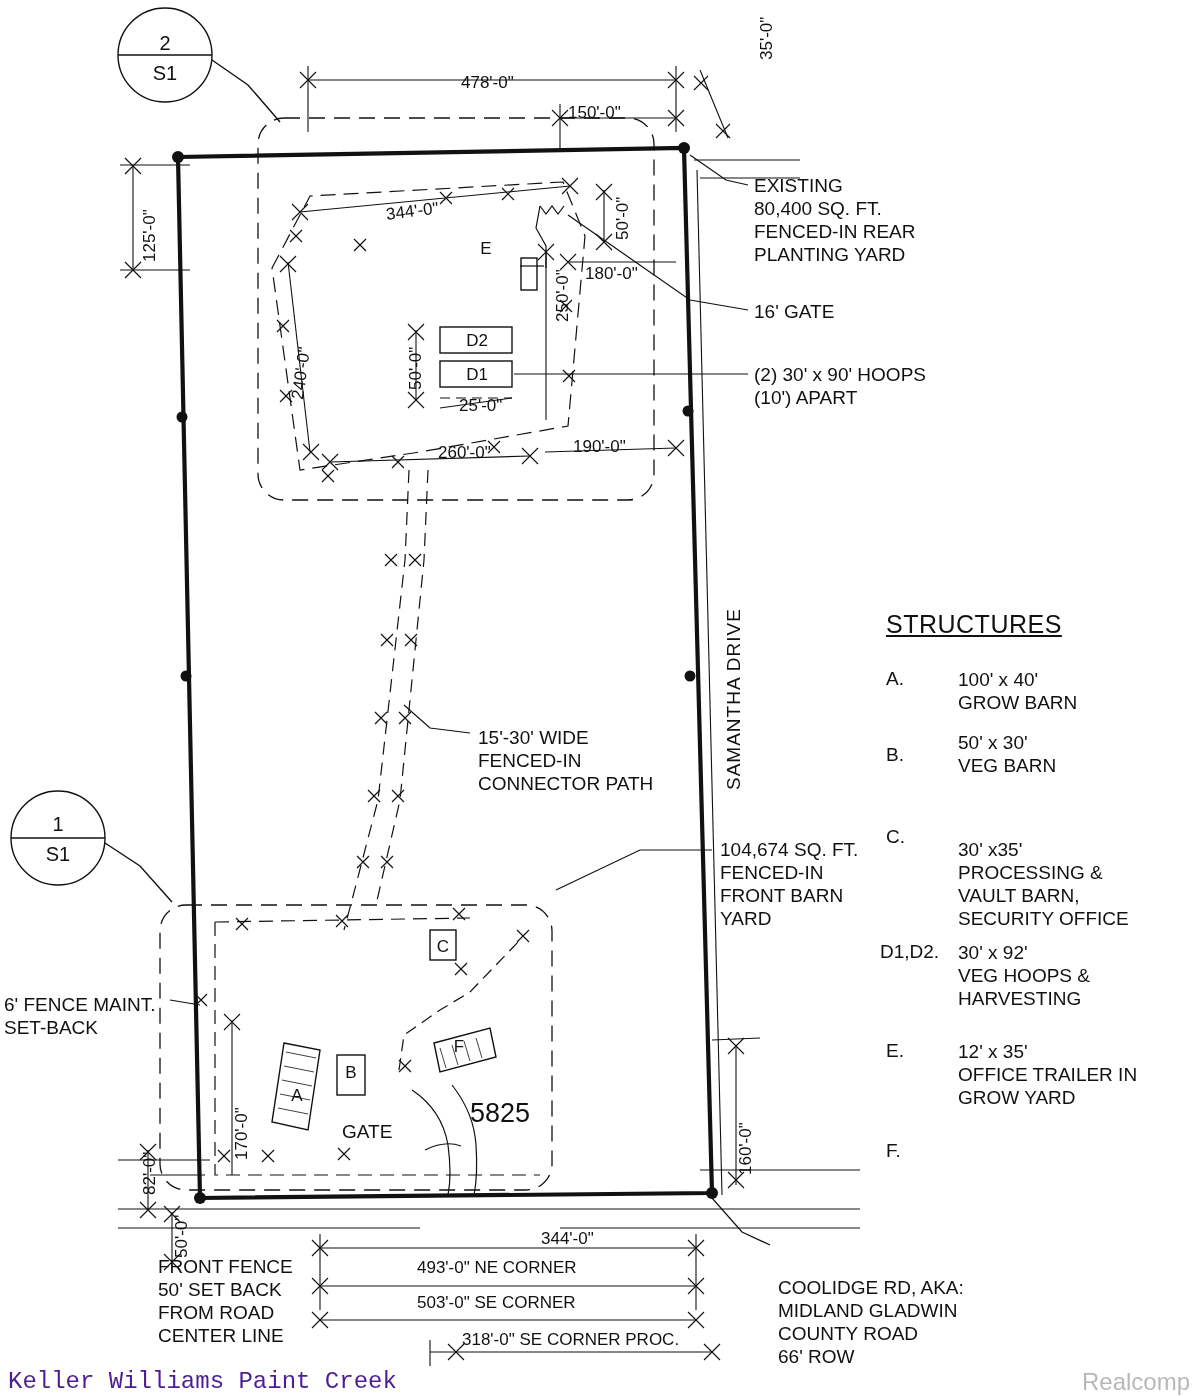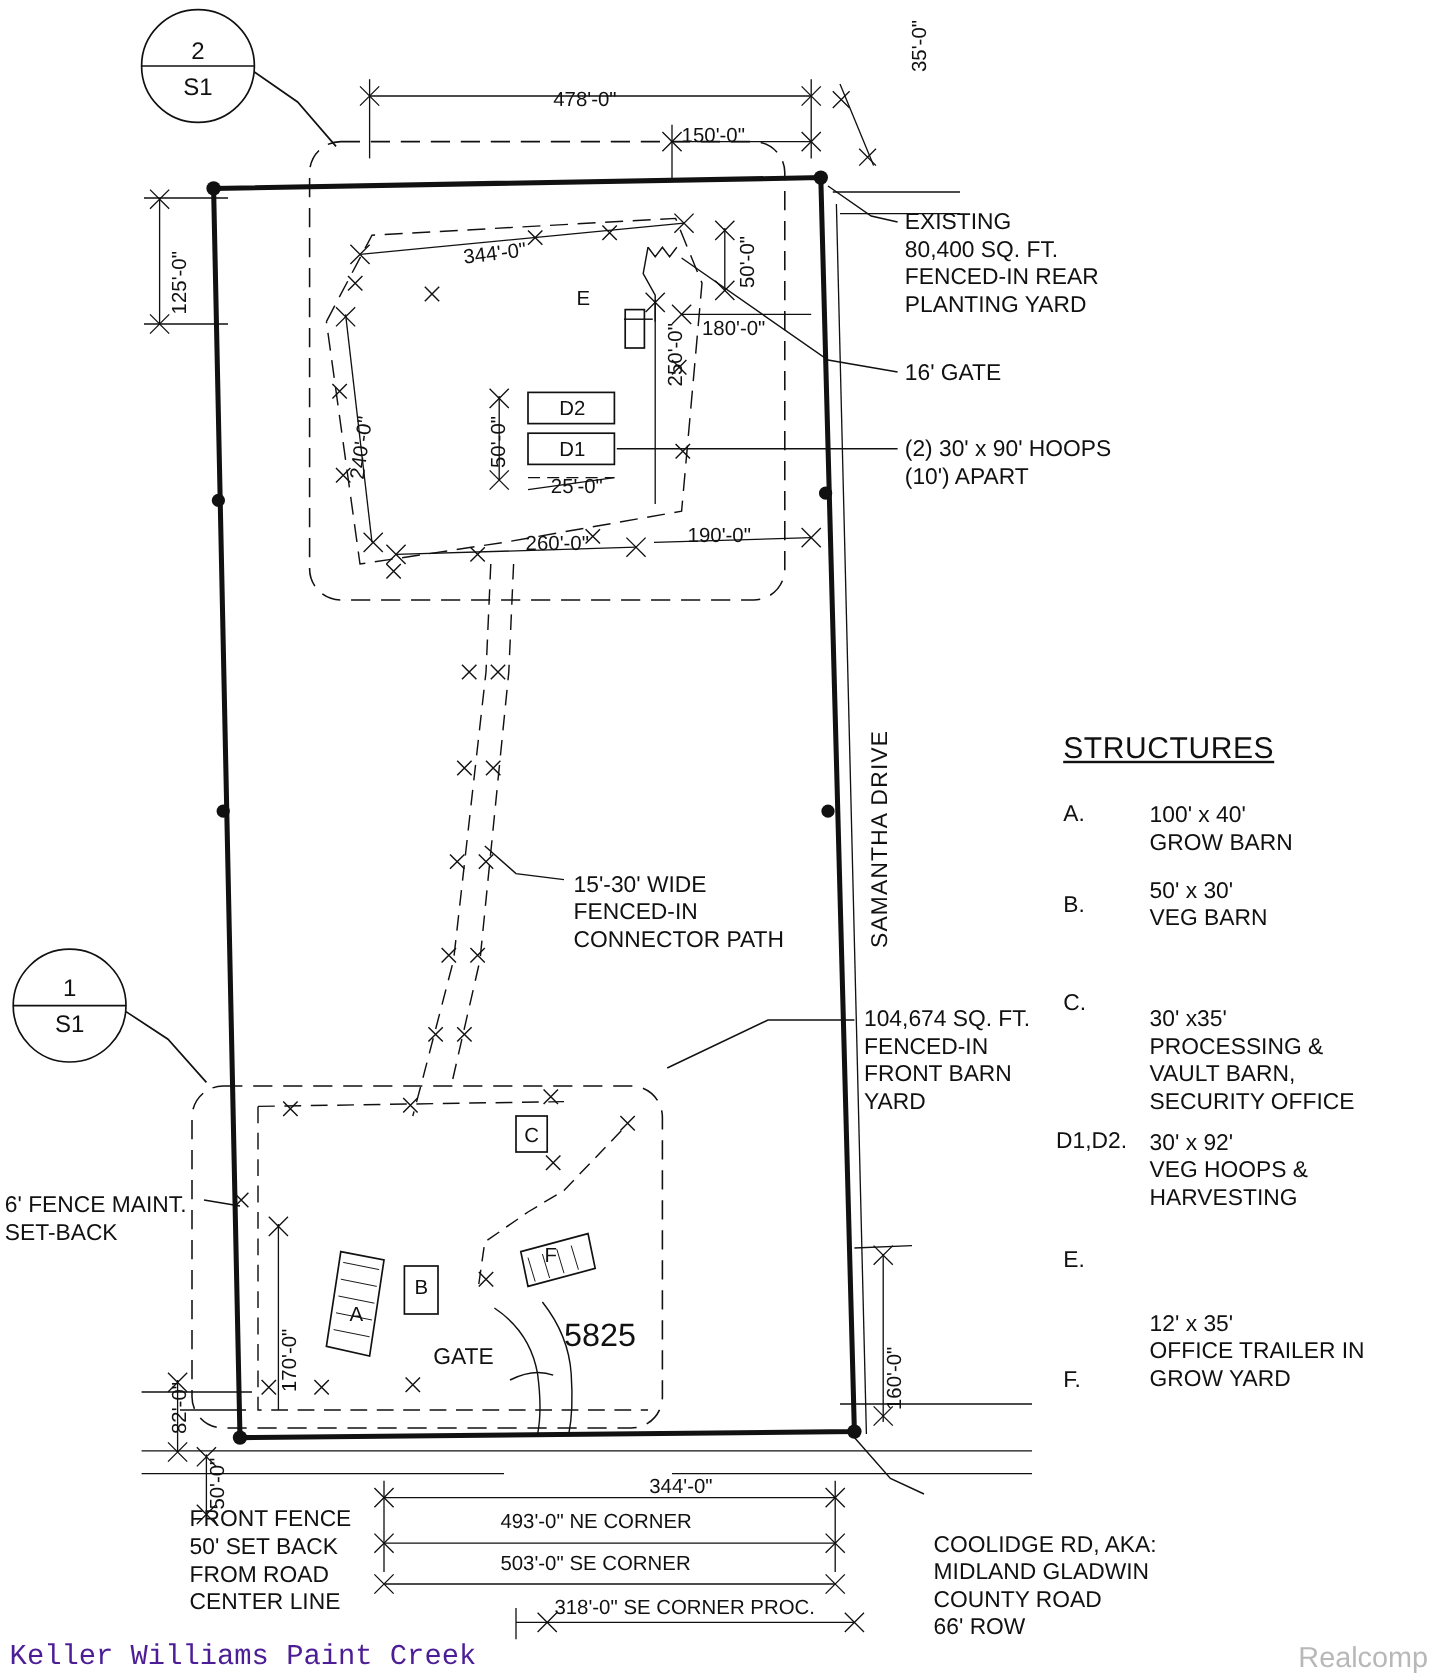--- a/index.html
+++ b/index.html
@@ -382,21 +382,21 @@
 (10') APART</div>
   <div class="lbl" style="left:478px; top:726px;">15'-30' WIDE
 FENCED-IN
 CONNECTOR PATH</div>
   <div class="lbl" style="left:720px; top:838px;">104,674 SQ. FT.
 FENCED-IN
 FRONT BARN
 YARD</div>
   <div class="lbl" style="left:4px; top:993px;">6' FENCE MAINT.
 SET-BACK</div>
-  <div class="lbl" style="left:342px; top:1120px;margin-left:19px;">GATE</div>
+  <div class="lbl" style="left:342px; top:1120px;">GATE</div>
   <div class="lbl" style="left:158px; top:1255px;">FRONT FENCE
 50' SET BACK
 FROM ROAD
 CENTER LINE</div>
   <div class="lbl" style="left:778px; top:1240px;margin-top:36px;">COOLIDGE RD, AKA:
 MIDLAND GLADWIN
 COUNTY ROAD
 66' ROW</div>
 
   <div class="lbl" style="left:722px; top:790px; transform:rotate(-90deg); transform-origin:left top; letter-spacing:1px;">SAMANTHA DRIVE</div>
@@ -418,21 +418,21 @@
 PROCESSING &amp;
 VAULT BARN,
 SECURITY OFFICE</div>
 
   <div class="struct-key" style="left:880px; top:941px;">D1,D2.</div>
   <div class="struct-val" style="left:958px; top:941px;">30' x 92'
 VEG HOOPS &amp;
 HARVESTING</div>
 
   <div class="struct-key" style="left:886px; top:1040px;">E.</div>
-  <div class="struct-val" style="left:958px; top:1092px;">12' x 35'
+  <div class="struct-val" style="left:958px; top:1040px;">12' x 35'
 OFFICE TRAILER IN
 GROW YARD</div>
 
   <div class="struct-key" style="left:886px; top:1140px;">F.</div>
 
   <div class="wm-left">Keller Williams Paint Creek</div>
   <div class="wm-right">Realcomp</div>
 
 </div>
 

